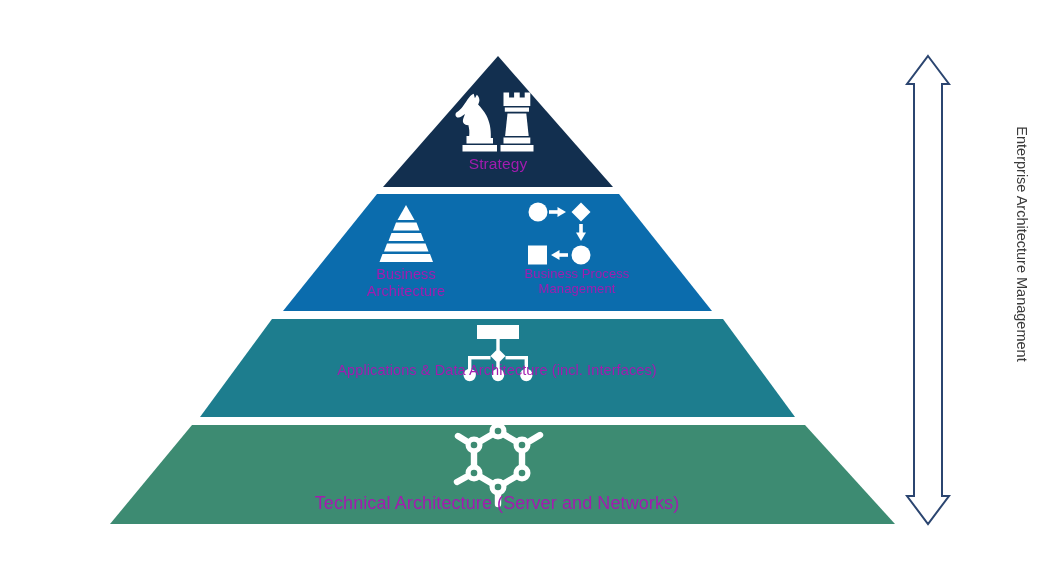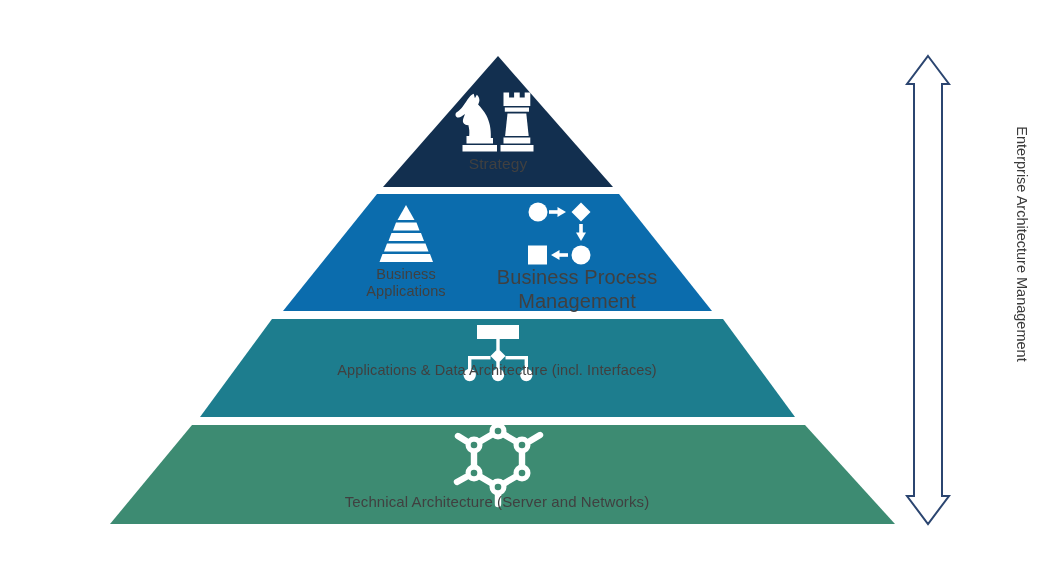--- a/index.html
+++ b/index.html
@@ -22,21 +22,21 @@
   .pyramid-svg {
     position: absolute;
     left: 0;
     top: 0;
     width: 1049px;
     height: 581px;
   }
   .tier-label {
     position: absolute;
     text-align: center;
-    color: #404040;
+    color: #a21caf;
     line-height: 1.18;
     white-space: pre-line;
     pointer-events: none;
     letter-spacing: 0.1px;
   }
   #label-strategy {
     left: 438px;
     top: 155px;
     width: 120px;
     font-size: 15.5px;
@@ -44,33 +44,33 @@
   #label-bizcap {
     left: 336px;
     top: 266px;
     width: 140px;
     font-size: 14.5px;
   }
   #label-bpm {
     left: 487px;
     top: 266px;
     width: 180px;
-    font-size: 20px;
+    font-size: 13px;
   }
   #label-appdata {
     left: 277px;
     top: 362px;
     width: 440px;
     font-size: 14.5px;
   }
   #label-tech {
     left: 247px;
     top: 493px;
     width: 500px;
-    font-size: 15px;
+    font-size: 18px;
   }
   .side-arrow-label {
     position: absolute;
     left: 852px;
     top: 236px;
     width: 340px;
     text-align: center;
     font-size: 14.5px;
     color: #3b3b3b;
     transform: rotate(90deg);
@@ -199,21 +199,21 @@
     </g>
 
     <g>
       <polygon points="928,56 949,84 942,84 942,496 949,496 928,524 907,496 914,496 914,84 907,84" fill="#ffffff" stroke="#2B4570" stroke-width="2"></polygon>
     </g>
   </svg>
 
   <div class="tier-label" id="label-strategy">Strategy</div>
 
   <div class="tier-label" id="label-bizcap">Business
-Applications</div>
+Architecture</div>
 
   <div class="tier-label" id="label-bpm">Business Process
 Management</div>
 
   <div class="tier-label" id="label-appdata">Applications &amp; Data Architecture (incl. Interfaces)</div>
 
   <div class="tier-label" id="label-tech">Technical Architecture (Server and Networks)</div>
 
   <div class="side-arrow-label">Enterprise Architecture Management</div>
 

